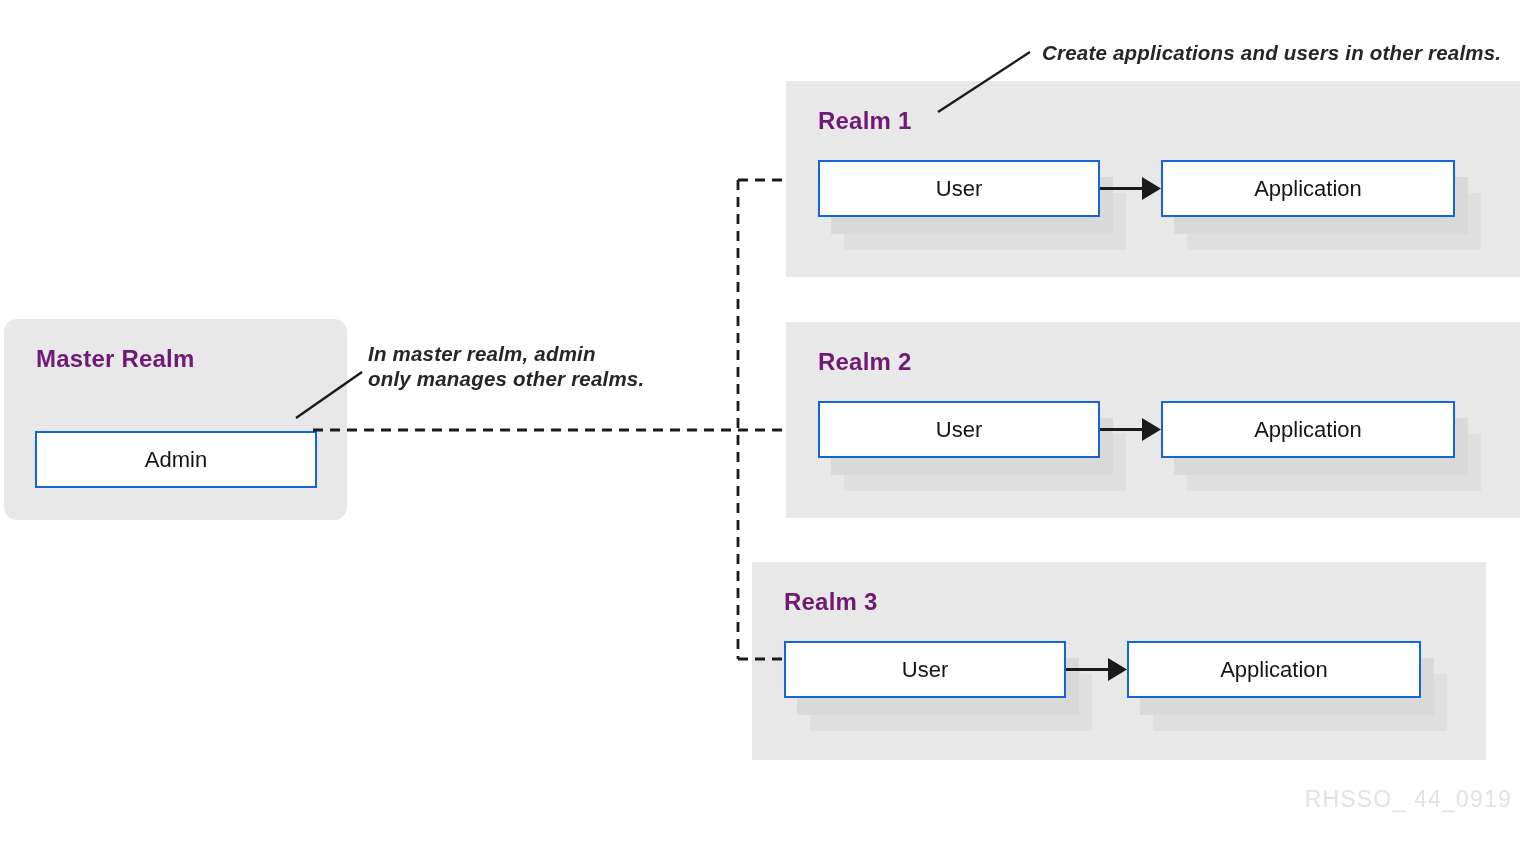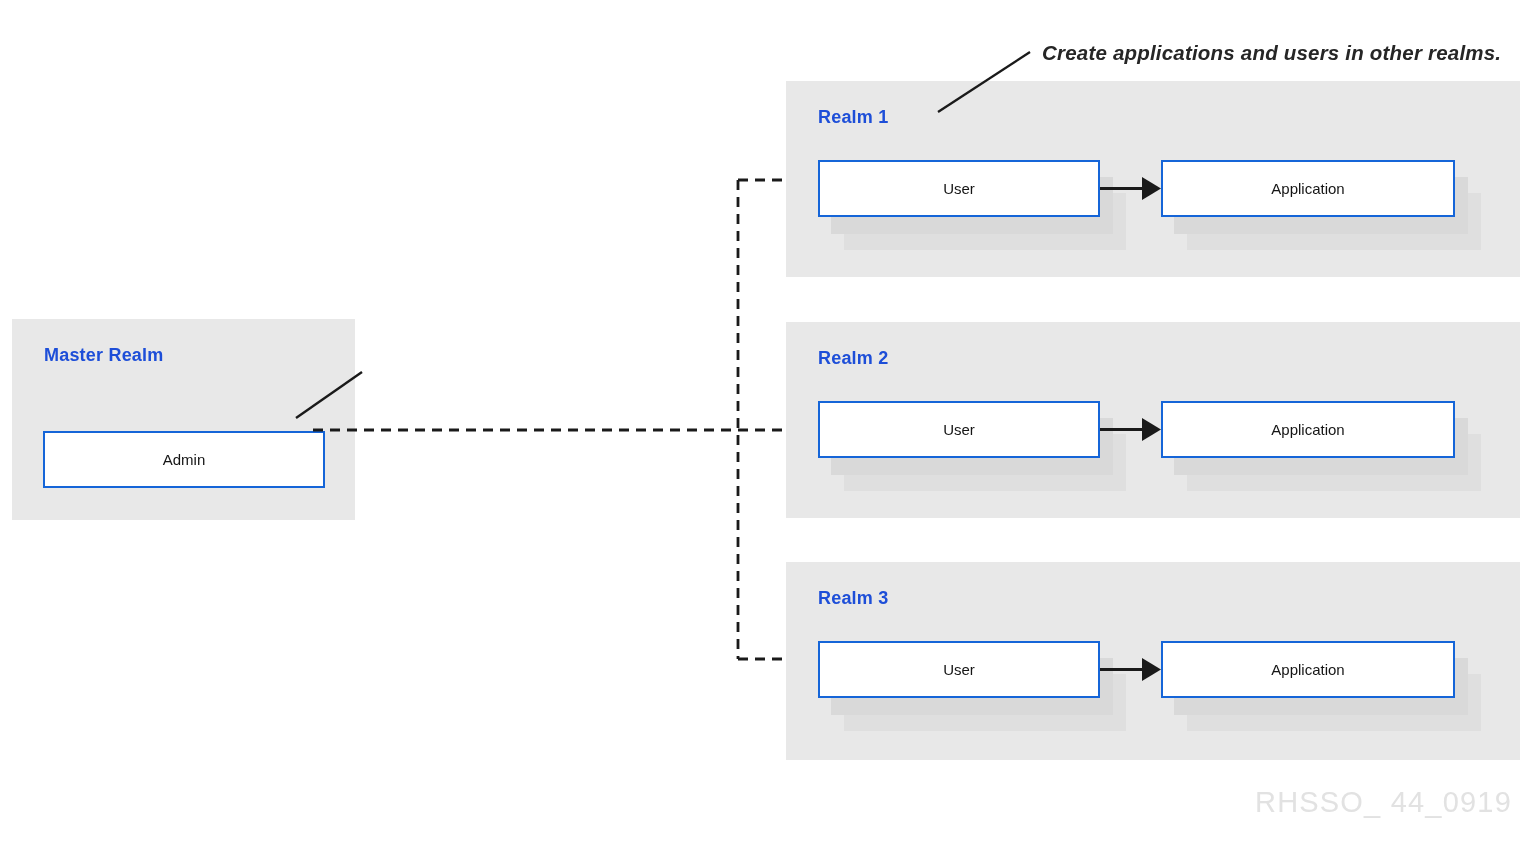--- a/index.html
+++ b/index.html
@@ -11,44 +11,44 @@
     font-family: "Liberation Sans", sans-serif;
     color: #151515;
   }
   .canvas { position: absolute; inset: 0; width: 1520px; height: 841px; }
 
   
   .panel {
     position: absolute;
     background: #e8e8e8;
   }
-  #master-panel { left: 12px;   top: 319px; width: 343px;  height: 201px; }
+  #master-panel { left: 4px;   top: 319px; width: 343px;  height: 201px; border-radius: 13px; }
   #realm-panel-1 { left: 786px; top: 81px;  width: 734px; height: 196px; }
   #realm-panel-2 { left: 786px; top: 322px; width: 794px; height: 196px; }
-  #realm-panel-3 { left: 786px; top: 562px; width: 734px; height: 198px; }
+  #realm-panel-3 { left: 752px; top: 562px; width: 734px; height: 198px; }
 
   .panel-title {
     position: absolute;
     left: 32px; top: 26px;
-    font-size: 18px;
+    font-size: 24px;
     font-weight: 700;
     letter-spacing: 0.2px;
-    color: #1d4ed8;
+    color: #701a75;
     white-space: nowrap;
   }
 
   
   .entity-box {
     position: absolute;
     background: #ffffff;
     border: 2.5px solid #1565d8;
     display: flex;
     align-items: center;
     justify-content: center;
-    font-size: 15px;
+    font-size: 22px;
     color: #151515;
     z-index: 3;
   }
   .user-box { left: 32px;  top: 79px; width: 282px; height: 57px; }
   .app-box  { left: 375px; top: 79px; width: 294px; height: 57px; }
   #admin-box { left: 31px; top: 84px; width: 282px; height: 57px; margin-top: 28px; }
 
   
   .shadow-layer { position: absolute; }
   .shadow-a { background: #d9d9d9; z-index: 2; }
@@ -87,21 +87,21 @@
     z-index: 6;
     font-weight: bold;
   }
   #annotation-create { left: 1042px; top: 40px; }
   #annotation-master { left: 368px;  top: 341px; }
 
   
   #watermark {
     position: absolute;
     right: 8px; top: 786px;
-    font-size: 29px;
+    font-size: 23px;
     letter-spacing: 1.2px;
     color: #e2e2e2;
     z-index: 6;
   }
 </style>
 </head>
 <body>
 
 <div class="canvas">
 
@@ -172,16 +172,20 @@
     <path d="M738 180 V659" fill="none" stroke="#1a1a1a" stroke-width="2.8" stroke-dasharray="10 7"></path>
     <path d="M738 180 H787" fill="none" stroke="#1a1a1a" stroke-width="2.8" stroke-dasharray="10 7"></path>
     <path d="M738 659 H787" fill="none" stroke="#1a1a1a" stroke-width="2.8" stroke-dasharray="10 7"></path>
 
     <line x1="296" y1="418" x2="362" y2="372" stroke="#1a1a1a" stroke-width="2.4"></line>
     <line x1="938" y1="112" x2="1030" y2="52" stroke="#1a1a1a" stroke-width="2.4"></line>
   </svg>
 
   <div class="annotation" id="annotation-create">Create applications and users in other realms.</div>
 
+  <div class="annotation" id="annotation-master">
+    <div>In master realm, admin</div>
+    <div>only manages other realms.</div>
+  </div>
 
   <div id="watermark">RHSSO_ 44_0919</div>
 
 </div>
 
 </body></html>

